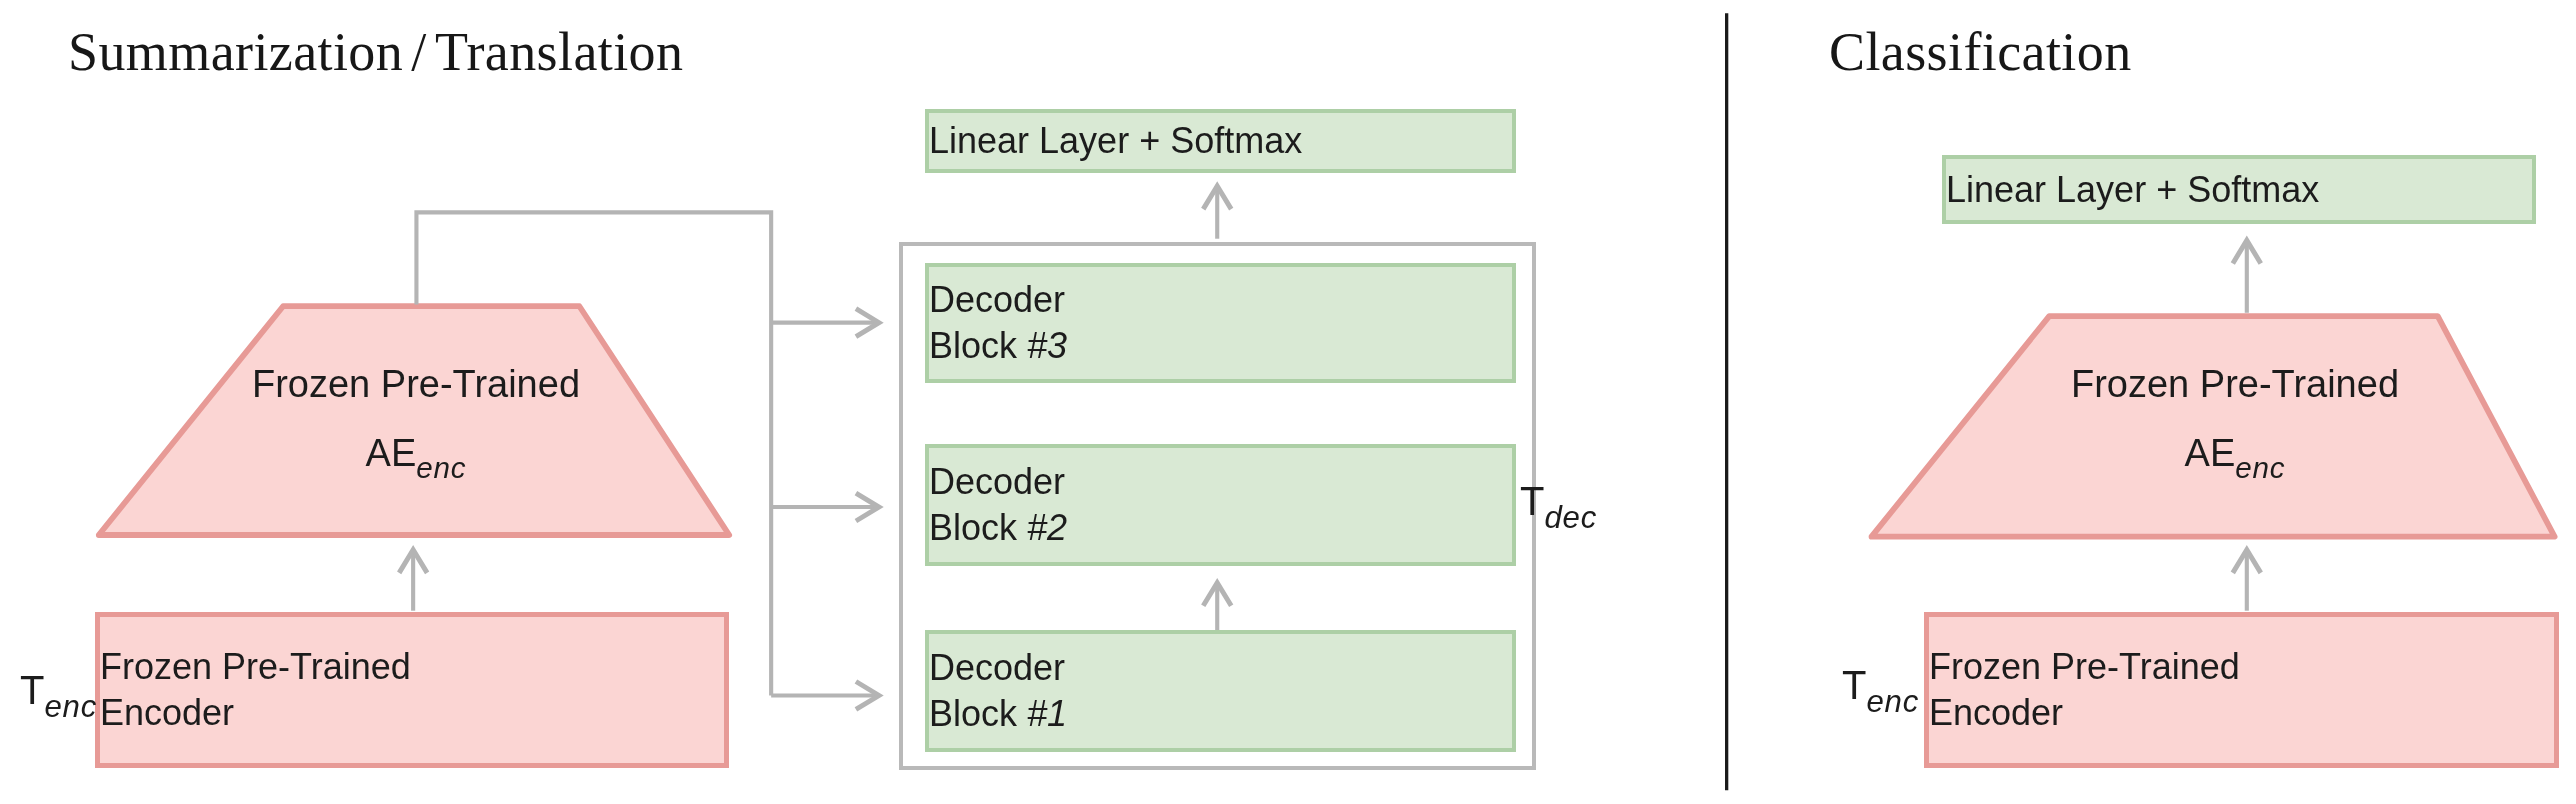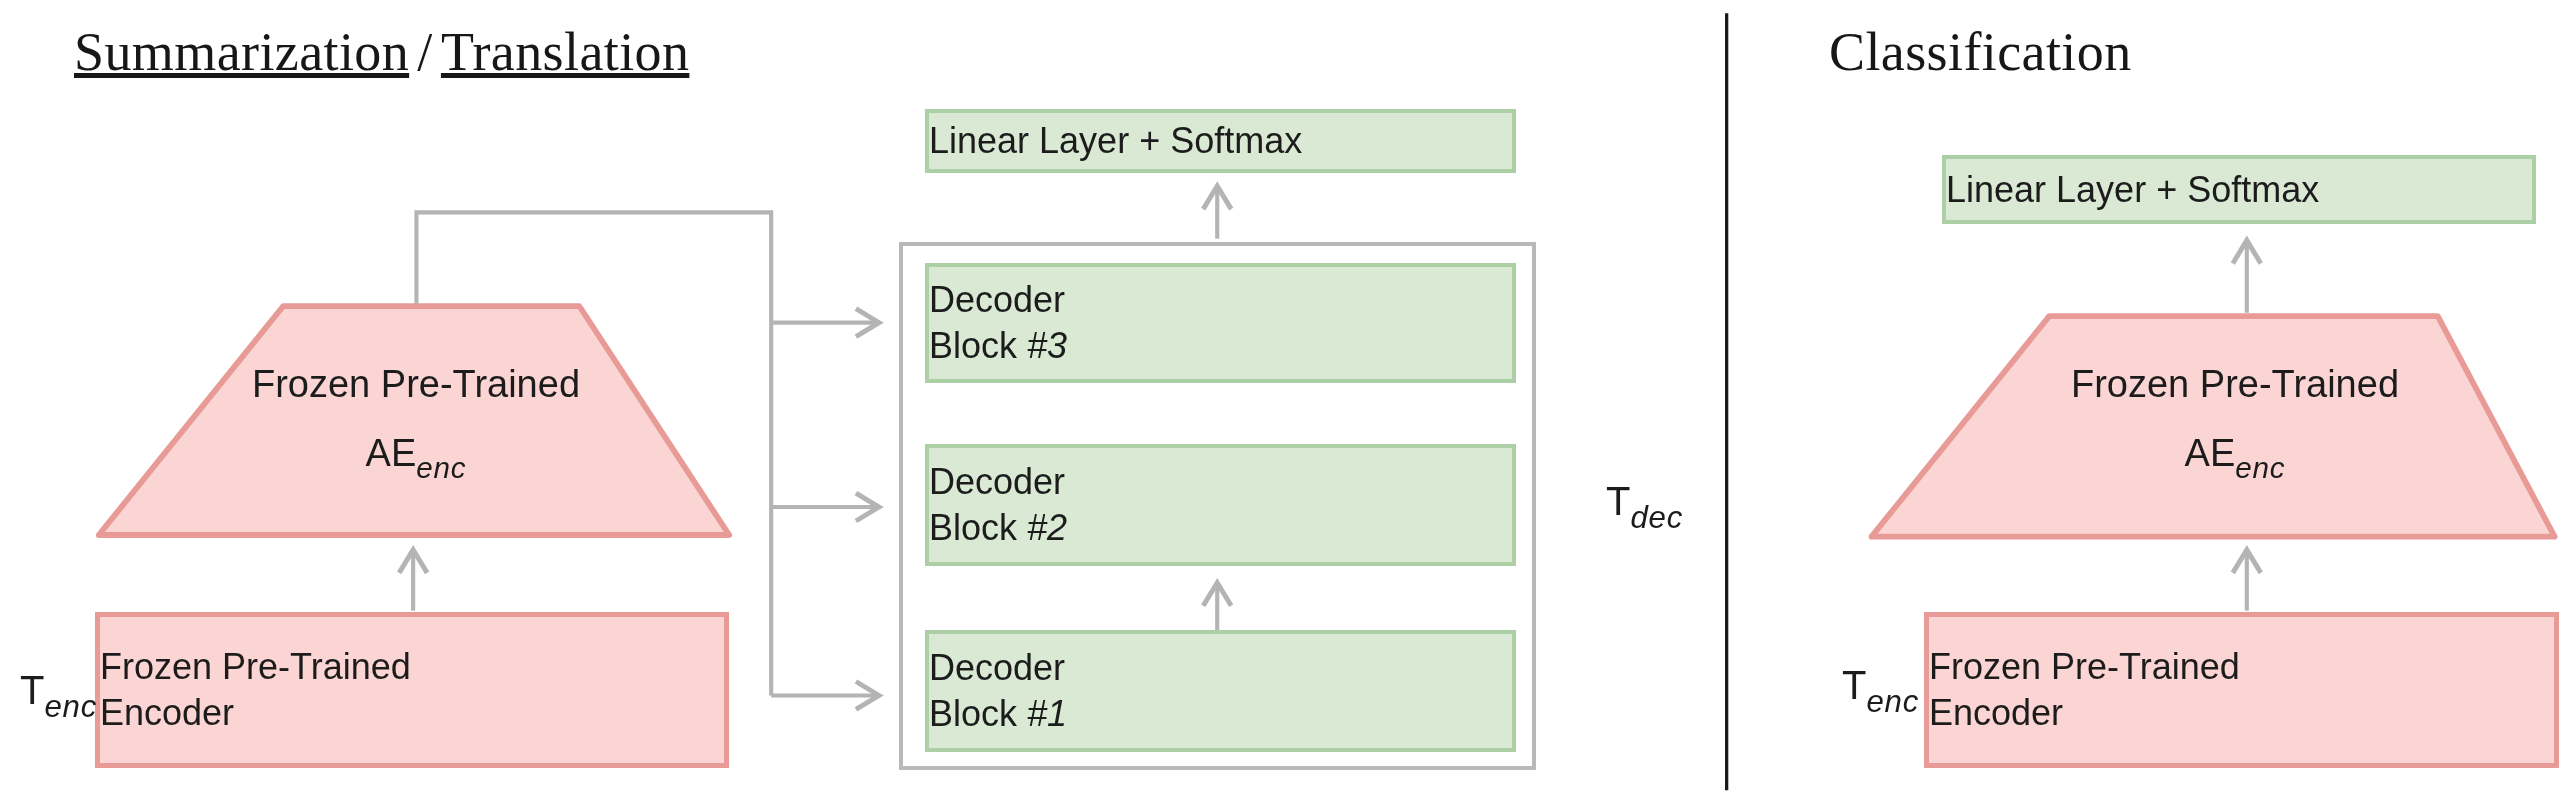--- a/index.html
+++ b/index.html
@@ -73,21 +73,21 @@
 
     <path d="M1479,290 L1479,230" fill="none" stroke="#b4b4b4" stroke-width="5" marker-end="url(#arrowV)"></path>
 
     <path d="M2730,742 L2730,672" fill="none" stroke="#b4b4b4" stroke-width="5" marker-end="url(#arrowV)"></path>
 
     <path d="M2730,380 L2730,296" fill="none" stroke="#b4b4b4" stroke-width="5" marker-end="url(#arrowV)"></path>
 
     <line x1="2098" y1="16" x2="2098" y2="960" stroke="#1a1a1a" stroke-width="4"></line>
   </svg>
 
-  <div class="section-title" style="left:74px;top:21.4px;text-decoration:underline;">
+  <div class="section-title" style="left:68px;top:21.4px;">
     <span>Summarization</span><span class="title-slash">/</span><span>Translation</span>
   </div>
 
   <div class="trap-label" style="left:169px;top:360px;width:494px;">
     <div>Frozen Pre-Trained</div>
     <div><span>AE</span><span class="sub">enc</span>
     </div>
   </div>
 
   <div class="box red-box" style="left:95px;top:612px;width:634px;height:156px;">
@@ -116,21 +116,21 @@
   <div class="box green-box" style="left:925px;top:630px;width:591px;height:122px;">
     <div>Decoder</div>
     <div><span>Block </span><span class="italic">#1</span>
     </div>
   </div>
 
   <div class="box green-box" style="left:925px;top:109px;width:591px;height:64px;">
     <div>Linear Layer + Softmax</div>
   </div>
 
-  <div class="t-label" style="left:1606px;top:463px;">
+  <div class="t-label" style="left:1520px;top:463px;">
     <span>T</span><span class="sub">dec</span>
   </div>
 
   <div class="section-title" style="left:1829px;top:21.4px;font-family:Liberation Serif, serif;">Classification</div>
 
   <div class="box green-box" style="left:1942px;top:155px;width:594px;height:69px;">
     <div>Linear Layer + Softmax</div>
   </div>
 
   <div class="trap-label" style="left:1988px;top:360px;width:494px;">

